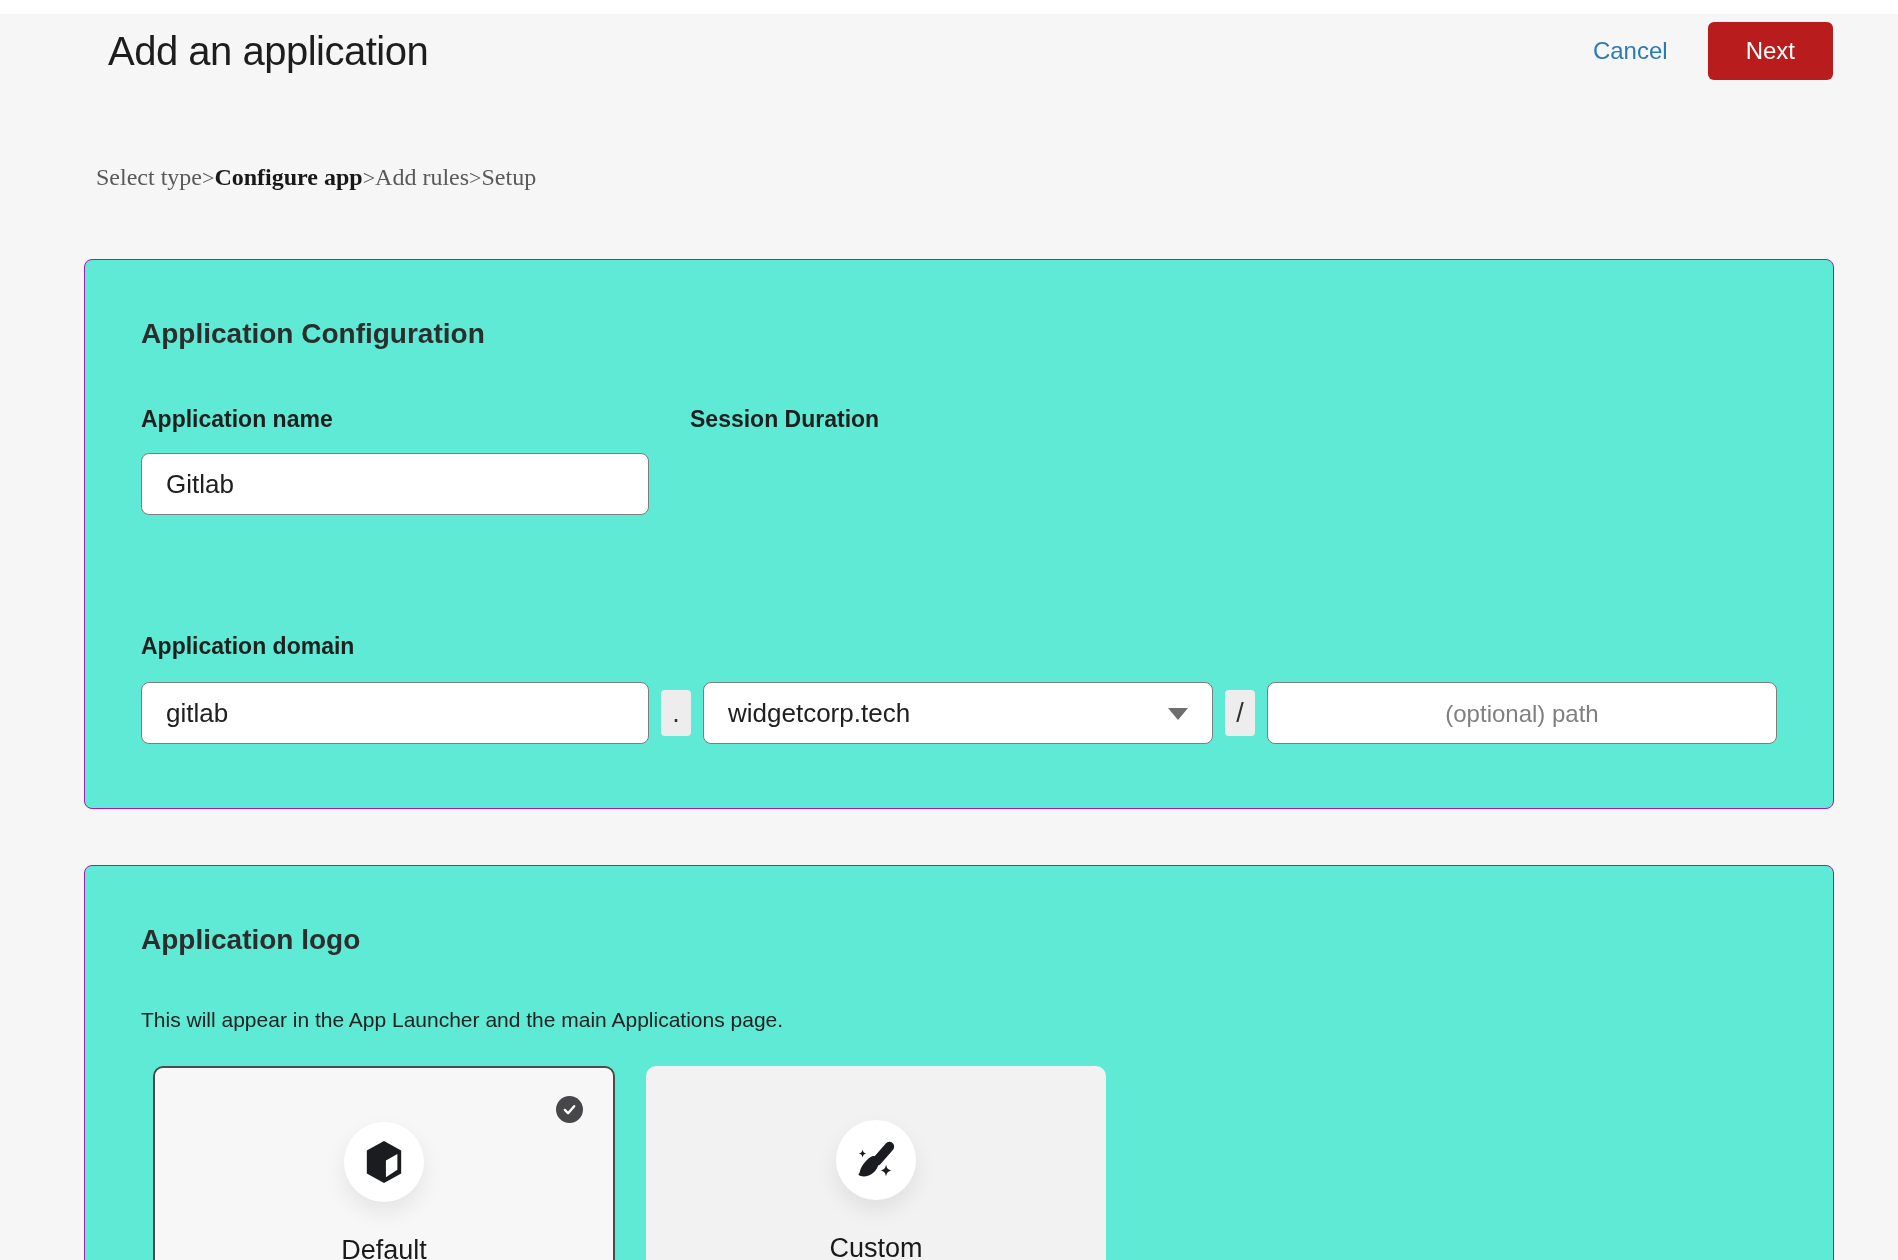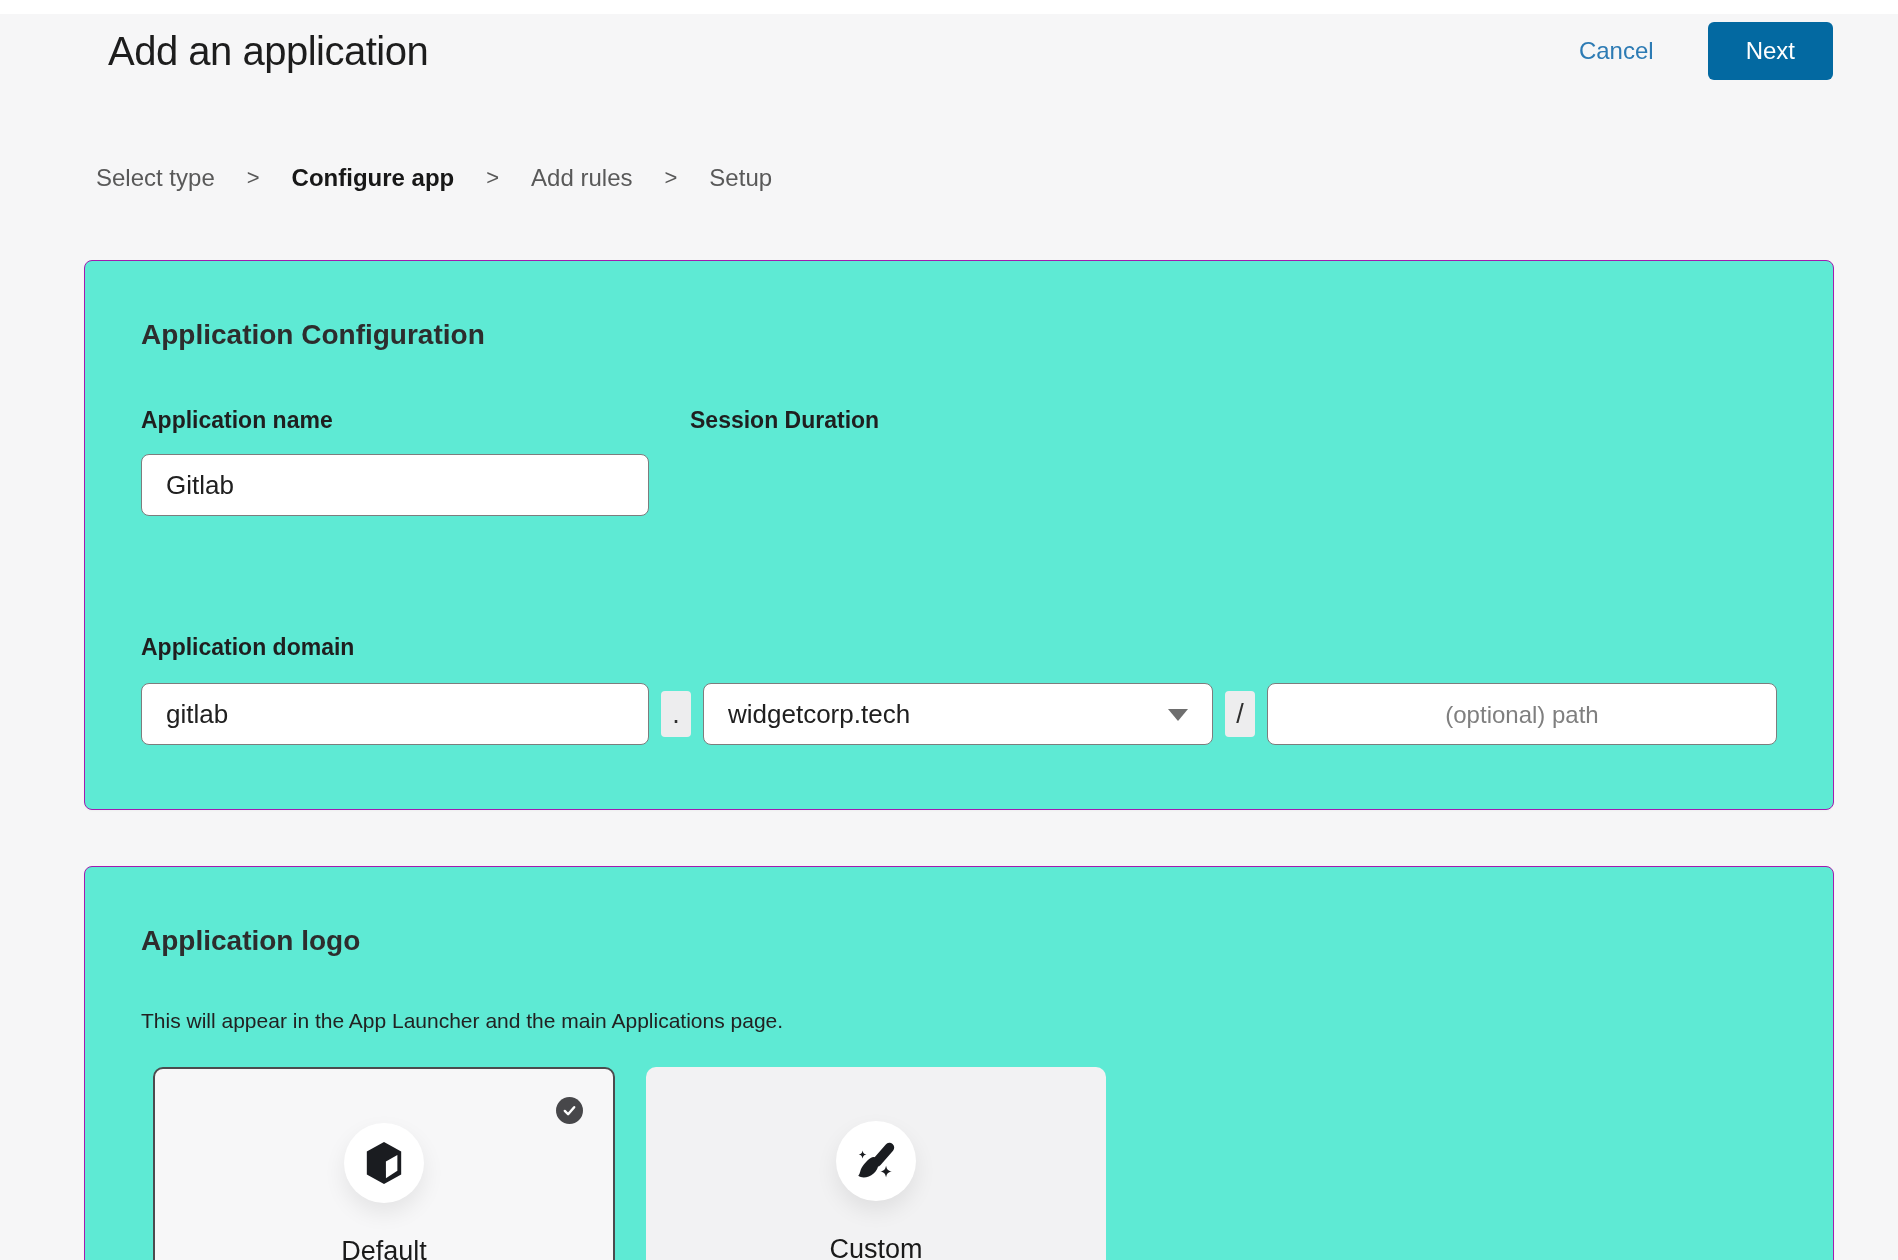--- a/index.html
+++ b/index.html
@@ -12,34 +12,34 @@
   .top-strip { height: 14px; background: #ffffff; }
 
   
   .header {
     display: flex; align-items: center; justify-content: space-between;
     padding: 8px 65px 0 108px;
   }
   .page-title {
     font-size: 40px; font-weight: 400; color: #1d1d1d; letter-spacing: -0.5px;
   }
-  .header-actions { display: flex; align-items: center; gap: 54px; }
+  .header-actions { display: flex; align-items: center; gap: 40px; }
   .cancel-link {
     font-size: 24px; color: #2d7bb4; cursor: pointer; background: none; border: none;
     font-family: inherit;
   }
   .next-button {
-    font-size: 24px; color: #ffffff; background: #0369a1; border: none;
+    font-size: 24px; color: #ffffff; background: #b91c1c; border: none;
     border-radius: 6px; padding: 15px 38px; cursor: pointer; font-family: inherit;
   }
 
   
   .breadcrumb {
-    display: flex; align-items: center; gap: 32px;
-    margin: 84px 0 0 96px; font-size: 24px; color: #595959;
+    display: flex; align-items: center; 
+    margin: 84px 0 0 96px; font-size: 24px; color: #595959; font-family: Liberation Serif, serif;
   }
   .crumb { cursor: pointer; }
   .crumb.active { color: #181818; font-weight: 700; }
   .crumb-sep { color: #595959; font-size: 22px; }
 
   
   .card {
     background: #5eead4; border: 1px solid #a21caf; border-radius: 8px;
     margin: 0 64px 0 84px;
     box-shadow: 0 1px 2px rgba(0,0,0,0.03);

